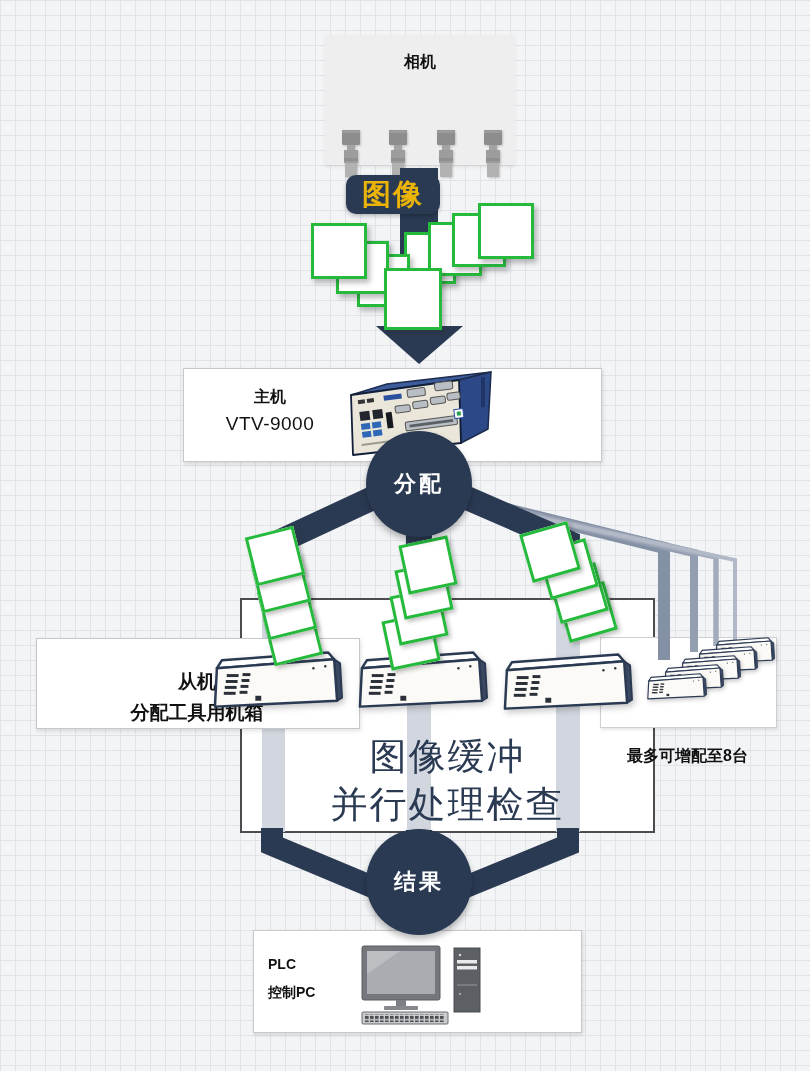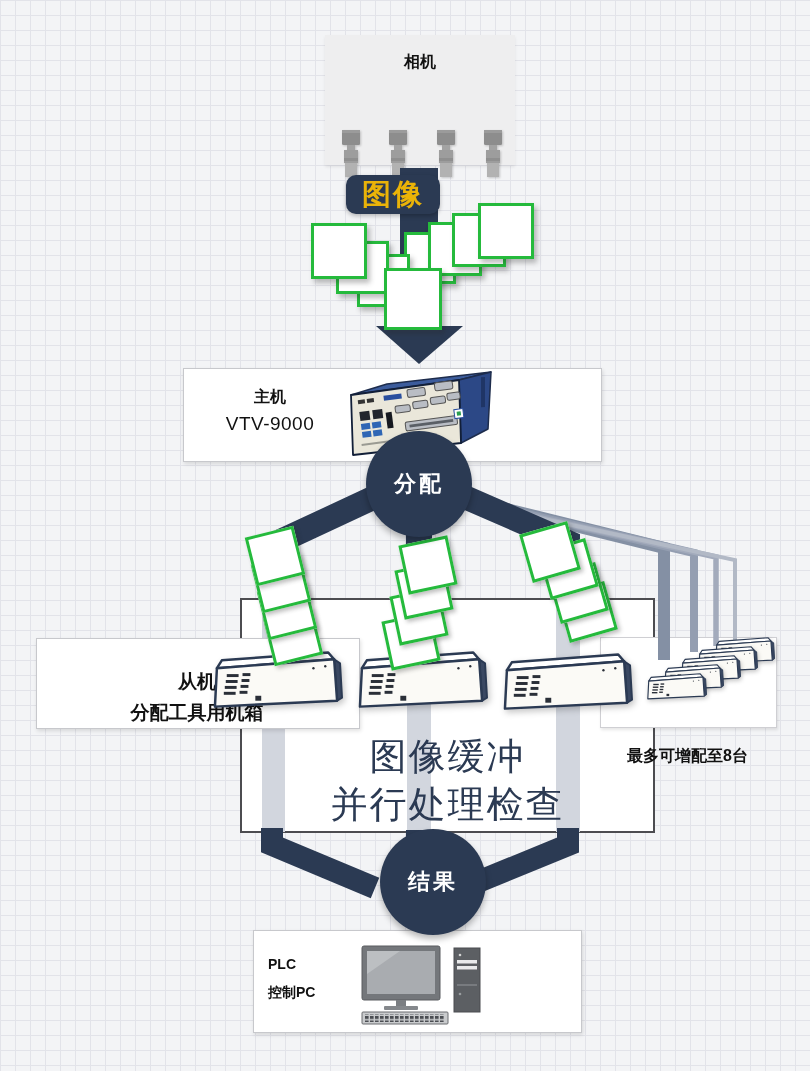--- a/index.html
+++ b/index.html
@@ -311,17 +311,17 @@
 
   <div class="panel plc-panel"></div>
   <div class="plc-text">
     <div>PLC</div>
     <div>控制PC</div>
   </div>
   <svg class="pc">
       <use href="#sym-pc"></use>
     </svg>
 
-  <div class="circle" style="left:380px;top:829px">
+  <div class="circle" style="left:366px;top:829px">
     <span>结果</span>
   </div>
 
 </div>
 
 </body></html>

